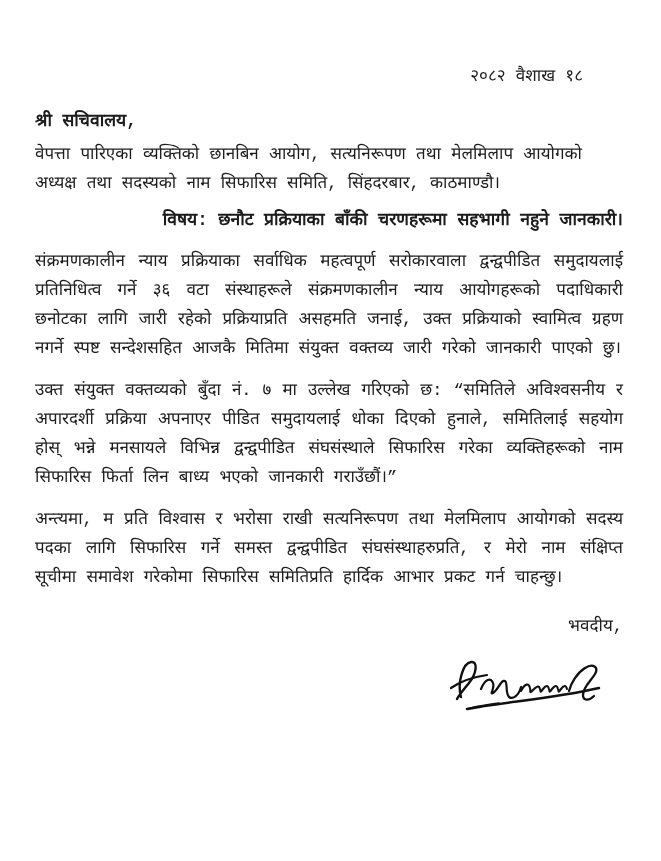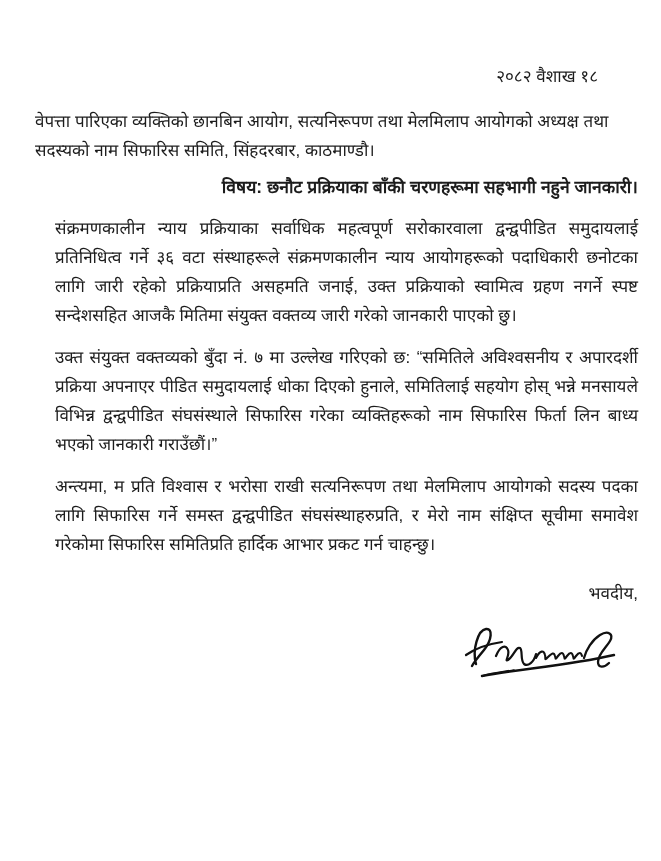--- a/index.html
+++ b/index.html
@@ -3,24 +3,24 @@
 <meta charset="utf-8">
 <style>
   * { margin: 0; padding: 0; box-sizing: border-box; }
   html, body { background: #ffffff; }
   .page {
     position: relative;
     width: 661px;
     height: 861px;
     background: #ffffff;
     color: #1c1c1c;
-    font-family: Liberation Sans, sans-serif;
+    font-family: Liberation Mono, monospace;
     font-size: 17px;
     line-height: 29px;
-    padding: 62px 23px 0 35px;
+    padding: 62px 38px 0 35px;
     overflow: hidden;
   }
   .date-line {
     text-align: right;
     padding-right: 40px;
     margin-bottom: 16px;
   }
   .salutation {
     font-weight: bold;
     font-size: 17.5px;
@@ -31,21 +31,20 @@
   }
   .subject {
     text-align: right;
     font-weight: bold;
     font-size: 17.5px;
     margin: 8px 0 12px 0;
   }
   .para {
     text-align: justify;
     margin-bottom: 13px;
-    margin-left: 20px;
   }
   .inline-bold { font-weight: bold; }
   .closing {
     text-align: right;
     margin-top: 20px;
     margin-bottom: 14px;
   }
   .signature-wrap {
     text-align: right;
     padding-right: 6px;
@@ -54,20 +53,21 @@
   }
   .signature-wrap svg { height: 62px; width: 170px; }
 </style>
 </head>
 <body>
 
 <div class="page">
 
   <div class="date-line">२०८२ वैशाख १८</div>
 
+  <div class="salutation">श्री सचिवालय,</div>
 
   <div class="recipient">वेपत्ता पारिएका व्यक्तिको छानबिन आयोग, सत्यनिरूपण तथा मेलमिलाप आयोगको अध्यक्ष तथा सदस्यको नाम सिफारिस समिति, सिंहदरबार, काठमाण्डौ।</div>
 
   <div class="subject">विषय: छनौट प्रक्रियाका बाँकी चरणहरूमा सहभागी नहुने जानकारी।</div>
 
   <div class="para">संक्रमणकालीन न्याय प्रक्रियाका सर्वाधिक महत्वपूर्ण सरोकारवाला द्वन्द्वपीडित समुदायलाई प्रतिनिधित्व गर्ने ३६ वटा संस्थाहरूले संक्रमणकालीन न्याय आयोगहरूको पदाधिकारी छनोटका लागि जारी रहेको प्रक्रियाप्रति असहमति जनाई, उक्त प्रक्रियाको स्वामित्व ग्रहण नगर्ने स्पष्ट सन्देशसहित आजकै मितिमा संयुक्त वक्तव्य जारी गरेको जानकारी पाएको छु।</div>
 
   <div class="para">उक्त संयुक्त वक्तव्यको बुँदा नं. ७ मा उल्लेख गरिएको छ: “समितिले अविश्वसनीय र अपारदर्शी प्रक्रिया अपनाएर पीडित समुदायलाई धोका दिएको हुनाले, समितिलाई सहयोग होस् भन्ने मनसायले विभिन्न द्वन्द्वपीडित संघसंस्थाले सिफारिस गरेका व्यक्तिहरूको नाम सिफारिस फिर्ता लिन बाध्य भएको जानकारी गराउँछौं।”</div>
 
 

